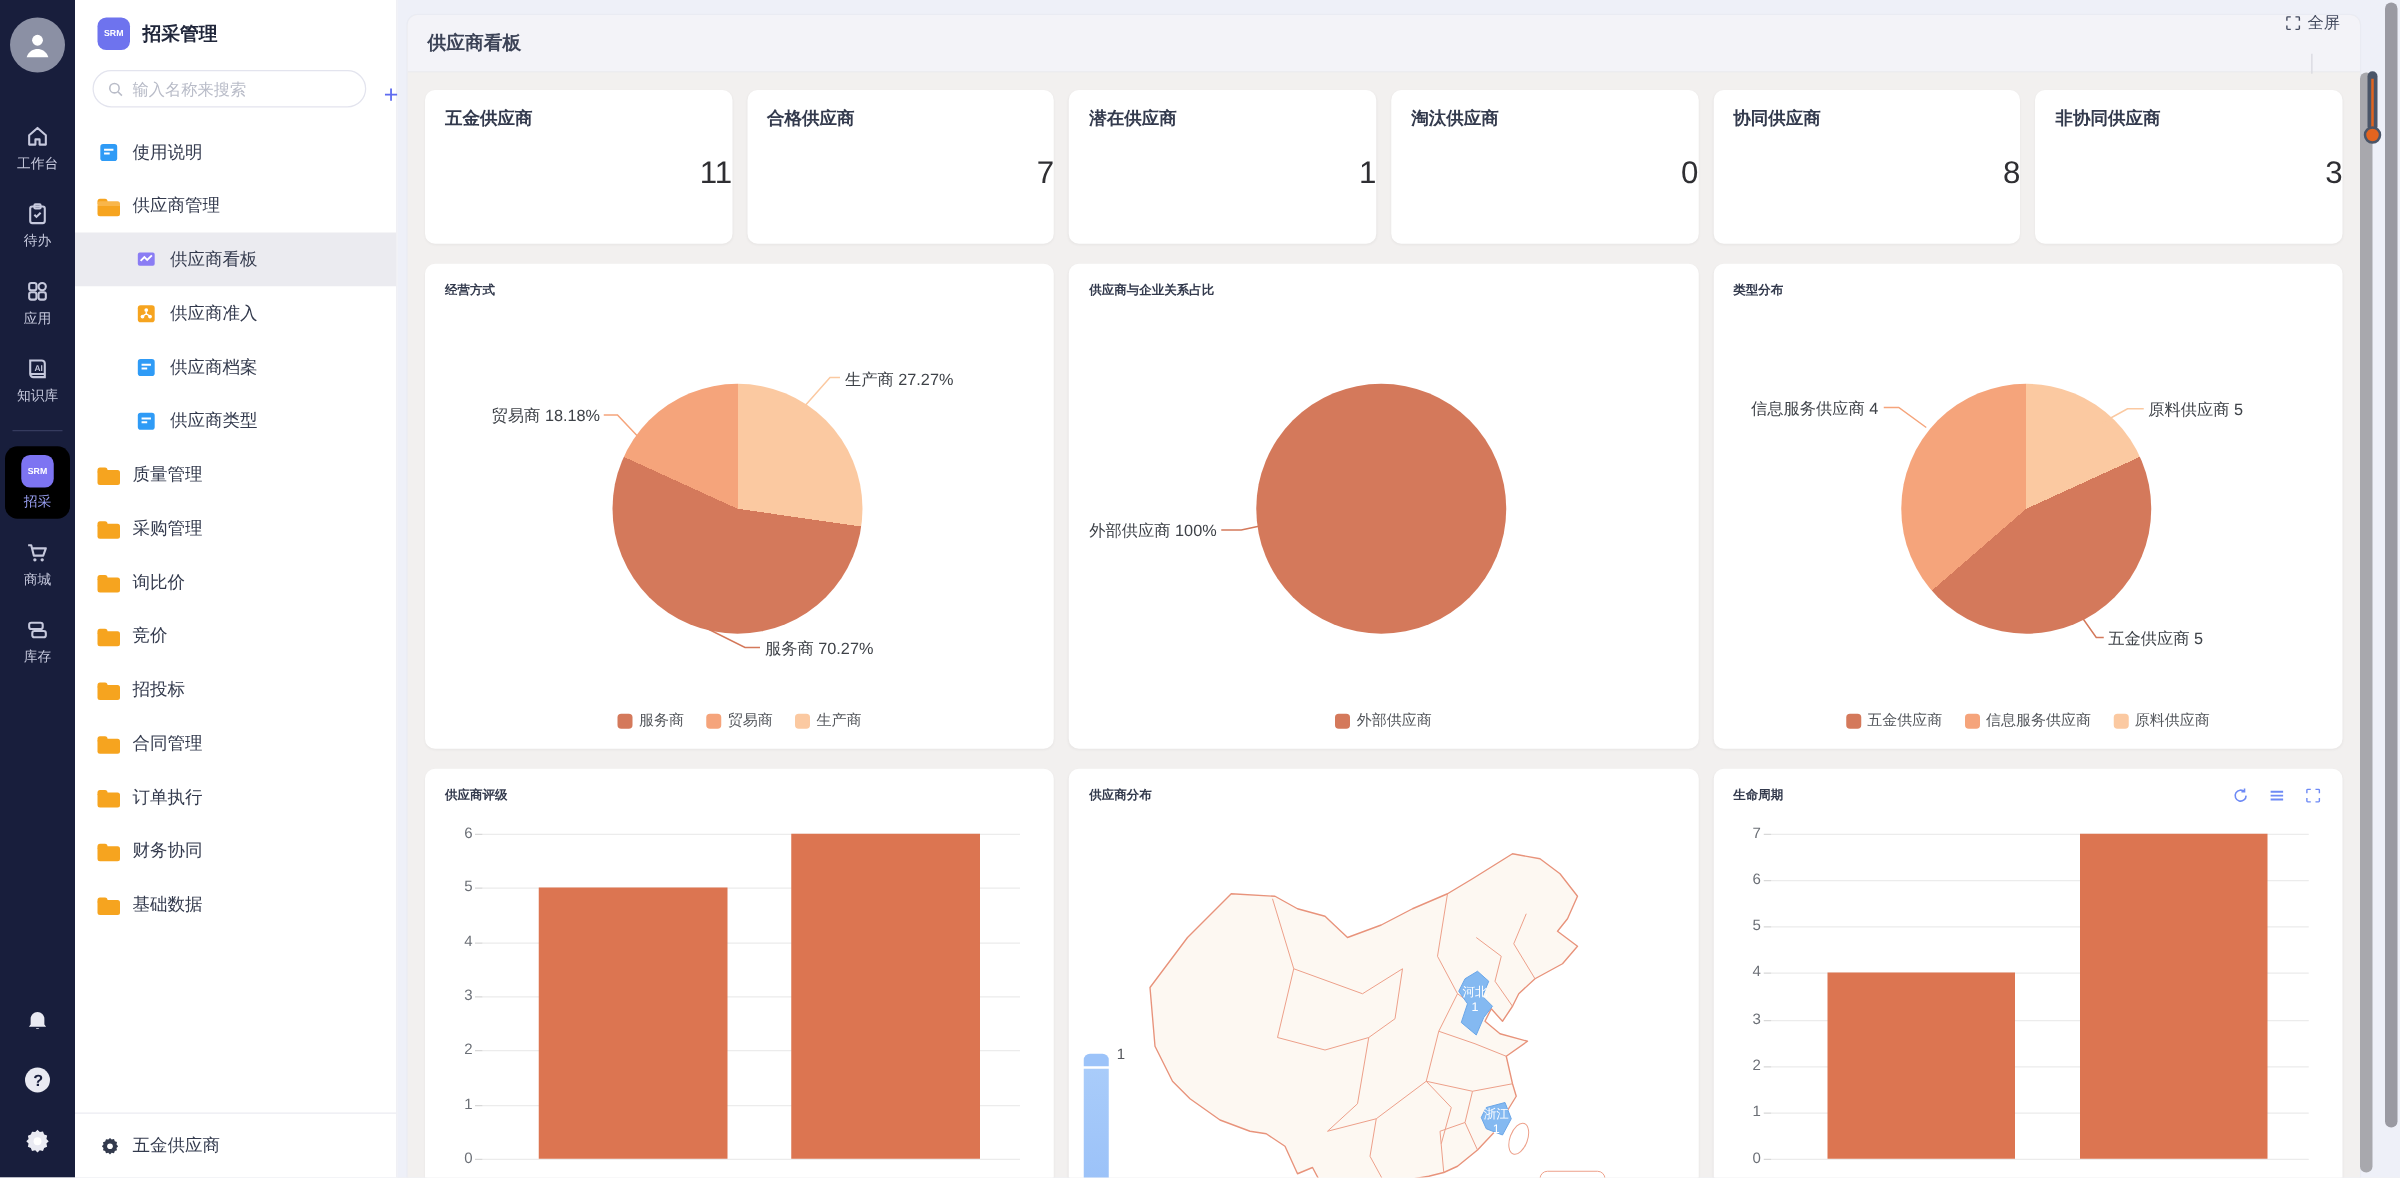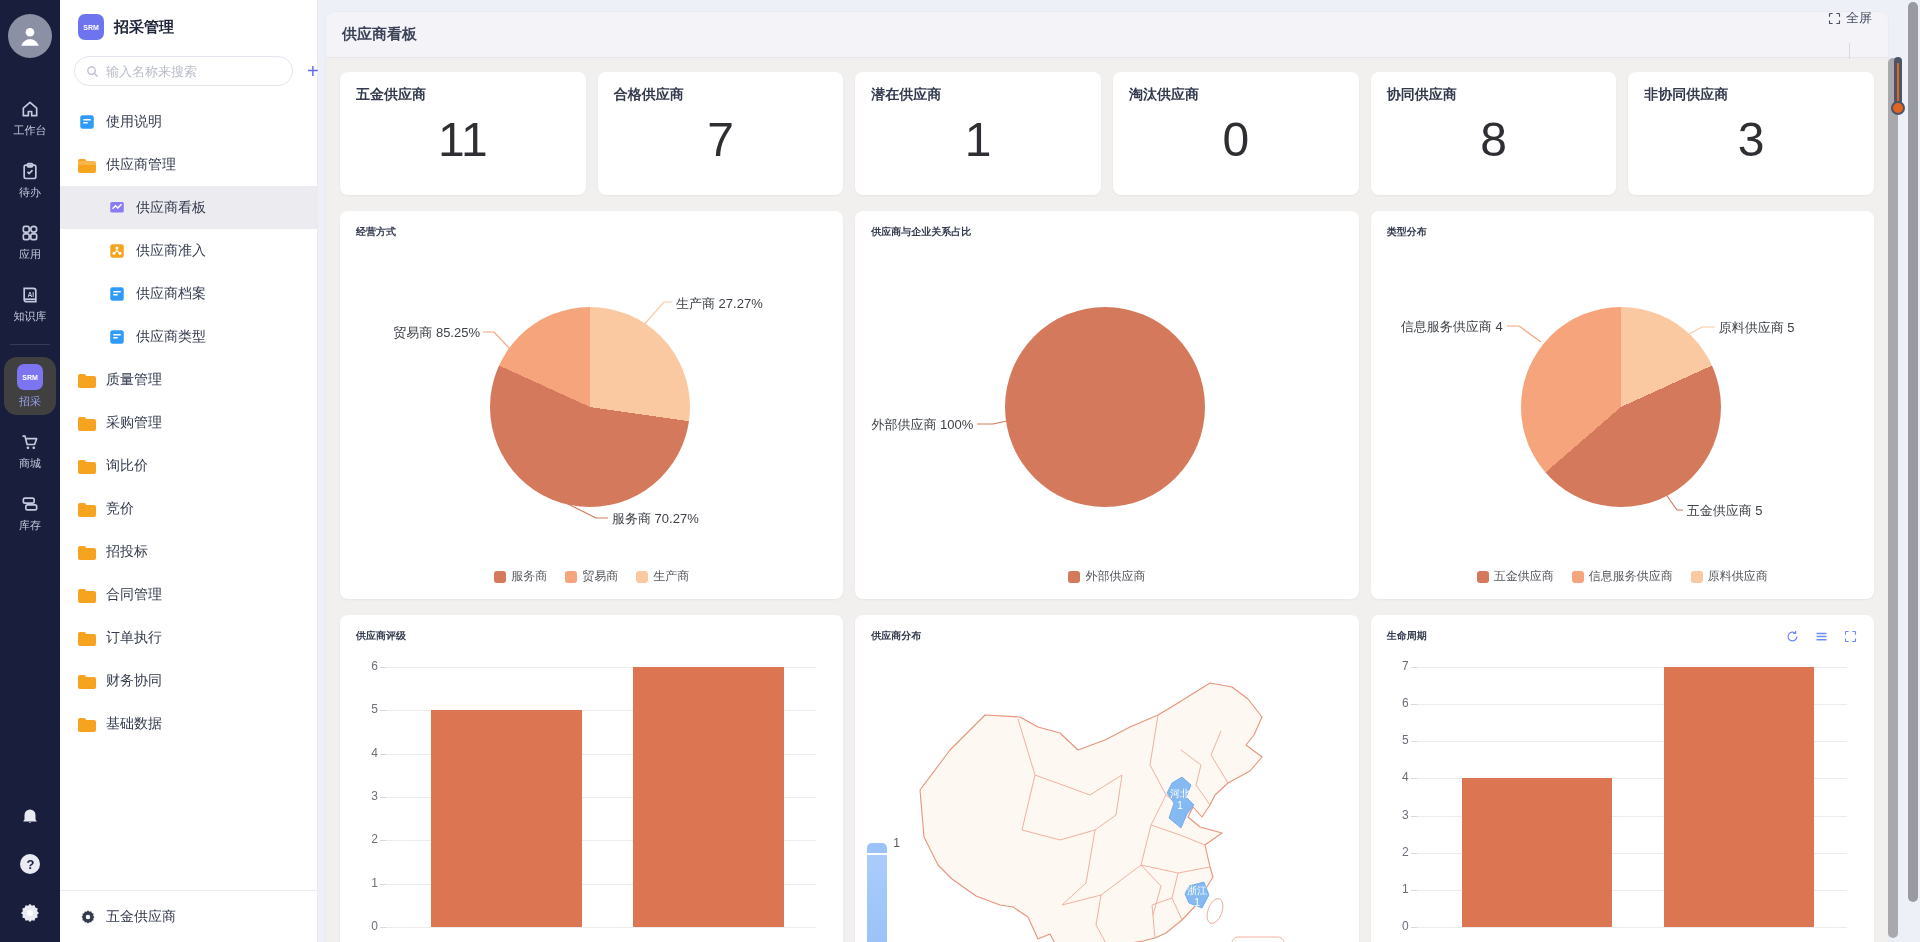--- a/index.html
+++ b/index.html
@@ -5,32 +5,32 @@
 * { margin:0; padding:0; box-sizing:border-box; }
 html,body { width:1920px; height:942px; overflow:hidden; font-family:"Liberation Sans","DejaVu Sans",sans-serif; background:#eef0f8; }
 .app { display:flex; width:1920px; height:942px; }
 
 
 .rail { width:60px; background:#181e3c; display:flex; flex-direction:column; align-items:center; flex:0 0 60px; padding:14px 0 10px; }
 .avatar { width:44px; height:44px; border-radius:50%; background:#8b90a4; display:flex; align-items:center; justify-content:center; margin-bottom:34px; }
 .rail-item { width:52px; padding:7px 0 6px; border-radius:10px; display:flex; flex-direction:column; align-items:center; gap:4px; margin-bottom:10px; cursor:pointer; }
 .rail-item .rlabel { font-size:11px; color:#c6c9dd; letter-spacing:0; }
 .rail-item svg { stroke:#c6c9dd; }
-.rail-item.active { background:#404040;border-radius:13px; }
+.rail-item.active { background:#000000; }
 .rail-item.active .rlabel { color:#9aa0f3; }
 .rail-divider { width:40px; height:1px; background:#353b5e; margin:4px 0 12px; }
 .srm-chip { width:26px; height:26px; border-radius:7px; background:#7d74f2; color:#fff; font-size:7px; font-weight:bold; display:flex; align-items:center; justify-content:center; }
 .rail-bottom { margin-top:auto; display:flex; flex-direction:column; align-items:center; gap:26px; padding-bottom:8px; }
 
 
 .sidebar { width:258px; flex:0 0 258px; background:#ffffff; border-right:1px solid #ebecf2; display:flex; flex-direction:column; padding-top:14px; }
 .side-head { display:flex; align-items:center; gap:10px; padding:0 18px 16px; }
 .logo-chip { width:26px; height:26px; border-radius:7px; background:#6e73ee; color:#fff; font-size:7px; font-weight:bold; display:flex; align-items:center; justify-content:center; }
 .app-title { font-size:15px; font-weight:bold; color:#20263a; }
-.search-row { display:flex; align-items:center; gap:10px; padding:0 14px 14px; }
+.search-row { display:flex; align-items:flex-end; gap:10px; padding:0 14px 14px; }
 .search-box { flex:1; height:30px; border:1px solid #e3e4ee; border-radius:16px; display:flex; align-items:center; padding:0 10px; gap:6px; background:#fff; }
 .search-box input { border:none; outline:none; flex:1; font-size:13px; color:#333; background:transparent; }
 .search-box input::placeholder { color:#b9bcc8; }
 .plus-btn { color:#5f6cf0; font-size:20px; line-height:1; cursor:pointer; padding:0 4px; font-weight:400; }
 .menu { flex:1; overflow:hidden; }
 .menu-item { height:43px; display:flex; align-items:center; gap:10px; padding:0 18px; font-size:14px; color:#333a4d; cursor:pointer; }
 .menu-item.sub { padding-left:48px; }
 .menu-item.active { background:#ebebf0; }
 .mi { width:18px; height:18px; flex:0 0 18px; }
 
@@ -47,21 +47,21 @@
 .panel-title { font-size:15px; font-weight:bold; color:#3c4357; }
 .head-actions { margin-left:auto; display:flex; align-items:center; gap:16px; color:#454c60; font-size:13px;flex-direction:column; }
 .hbtn { display:flex; align-items:center; gap:4px; cursor:pointer; }
 .vdiv { width:1px; height:16px; background:#d8d8de; }
 .panel-body { padding:14px 14px 0; }
 
 
 .stats-row { display:flex; gap:12px; }
 .stat-card { flex:1; height:123px; background:#fff; border-radius:8px; box-shadow:0 1px 2px rgba(31,35,41,.05); padding:14px 16px; position:relative; }
 .stat-label { font-size:14px; font-weight:bold; color:#333a4d; }
-.stat-value { position:absolute; left:0; right:0; top:40px; text-align:center; font-size:48px; color:#2f2f33; }
+.stat-value { position:absolute; left:0; right:0; top:52px; text-align:right; font-size:25px; color:#2f2f33; }
 
 
 .charts-row { display:flex; gap:12px; margin-top:16px; }
 .chart-card { flex:1; height:388px; background:#fff; border-radius:8px; box-shadow:0 1px 2px rgba(31,35,41,.05); position:relative; overflow:hidden; }
 .bottom-row .chart-card { height:400px; }
 .cc-title { position:absolute; left:16px; top:14px; font-size:10px; font-weight:bold; color:#333a4d; }
 .pie { position:absolute; left:150px; top:96px; width:200px; height:200px; border-radius:50%; }
 .pie-overlay { position:absolute; left:0; top:0; pointer-events:none; }
 .pie-label { position:absolute; font-size:13px; color:#3e4248; white-space:nowrap; }
 .pie-label.r { text-align:right; }
@@ -404,21 +404,21 @@
 
           <div class="chart-card">
             <div class="cc-title">经营方式</div>
             <div class="pie" style="background: conic-gradient(rgb(251, 201, 161) 0deg, rgb(251, 201, 161) 98.1818deg, rgb(212, 121, 91) 98.1818deg, rgb(212, 121, 91) 294.545deg, rgb(245, 164, 123) 294.545deg, rgb(245, 164, 123) 360deg);"></div>
             <svg class="pie-overlay" width="510" height="388">
               <polyline points="301,117 324,91 332,91" fill="none" stroke="#fbc9a1" stroke-width="1.2"></polyline>
               <polyline points="143,121 154,121 172,140" fill="none" stroke="#f5a47b" stroke-width="1.2"></polyline>
               <polyline points="224,291 256,307 268,307" fill="none" stroke="#d4795b" stroke-width="1.2"></polyline>
             </svg>
             <div class="pie-label" style="left:336px;top:84px">生产商 27.27%</div>
-            <div class="pie-label r" style="left:40px;top:113px;width:100px">贸易商 85.25%</div>
+            <div class="pie-label r" style="left:40px;top:113px;width:100px">贸易商 18.18%</div>
             <div class="pie-label" style="left:272px;top:299px">服务商 70.27%</div>
             <div class="legend">
               <span class="legend-item">
                   <span class="sw sw-a"></span>
                   <span>服务商</span>
                 </span>
               <span class="legend-item">
                   <span class="sw sw-b"></span>
                   <span>贸易商</span>
                 </span>

